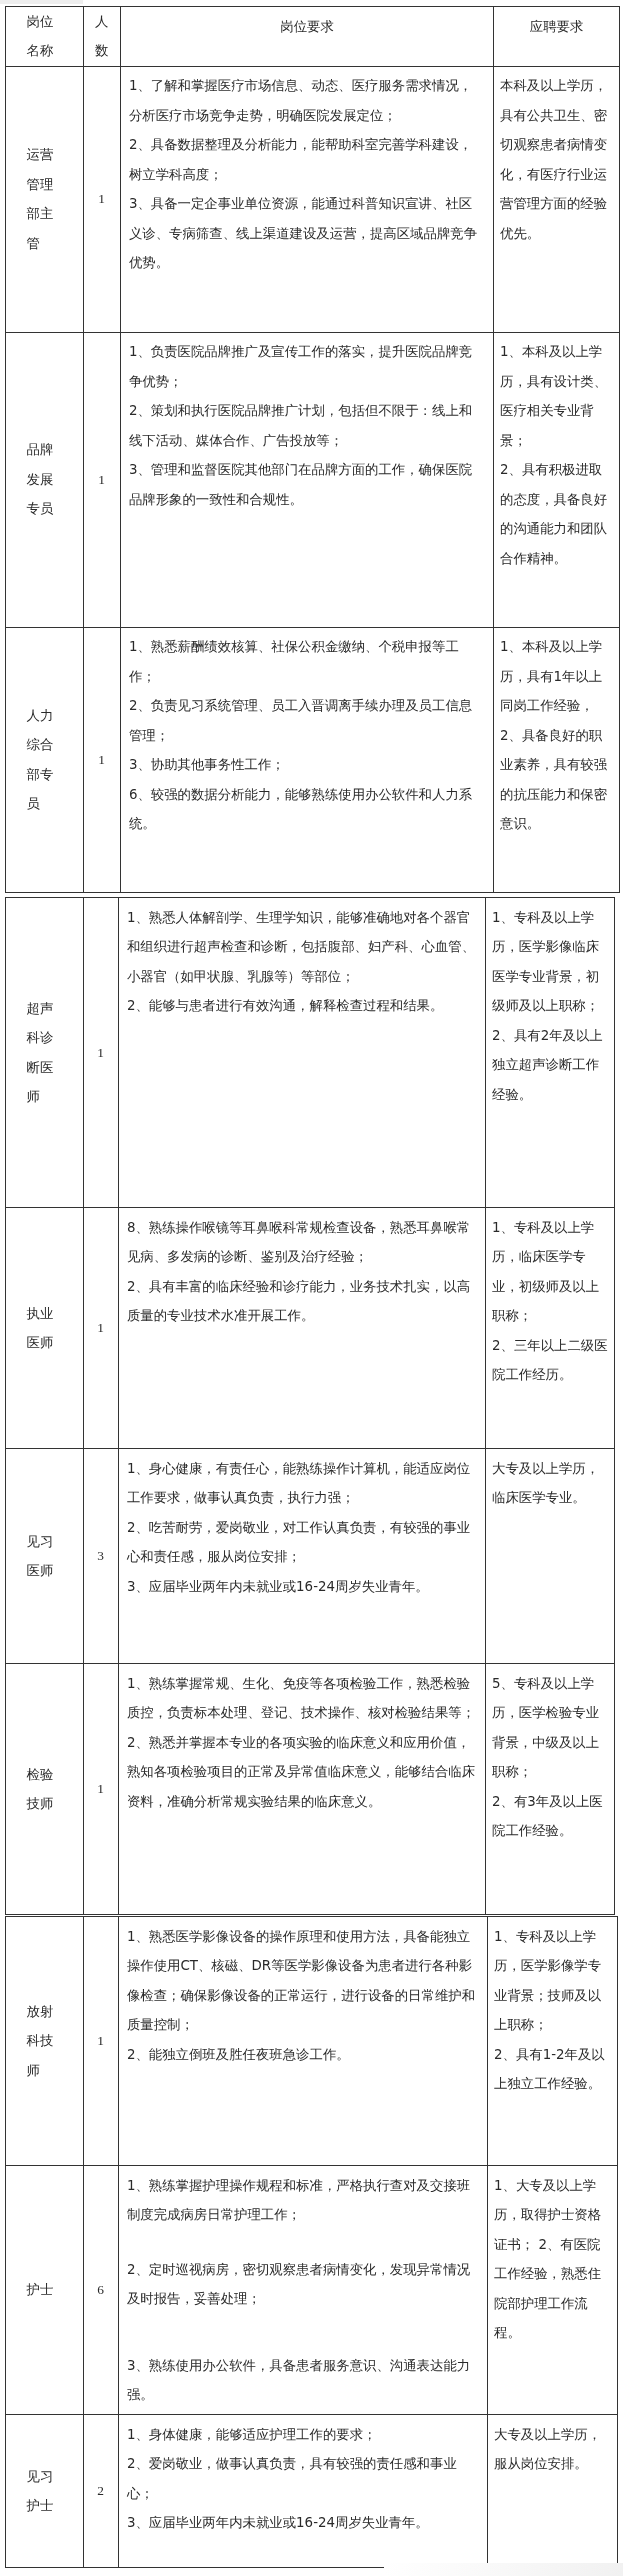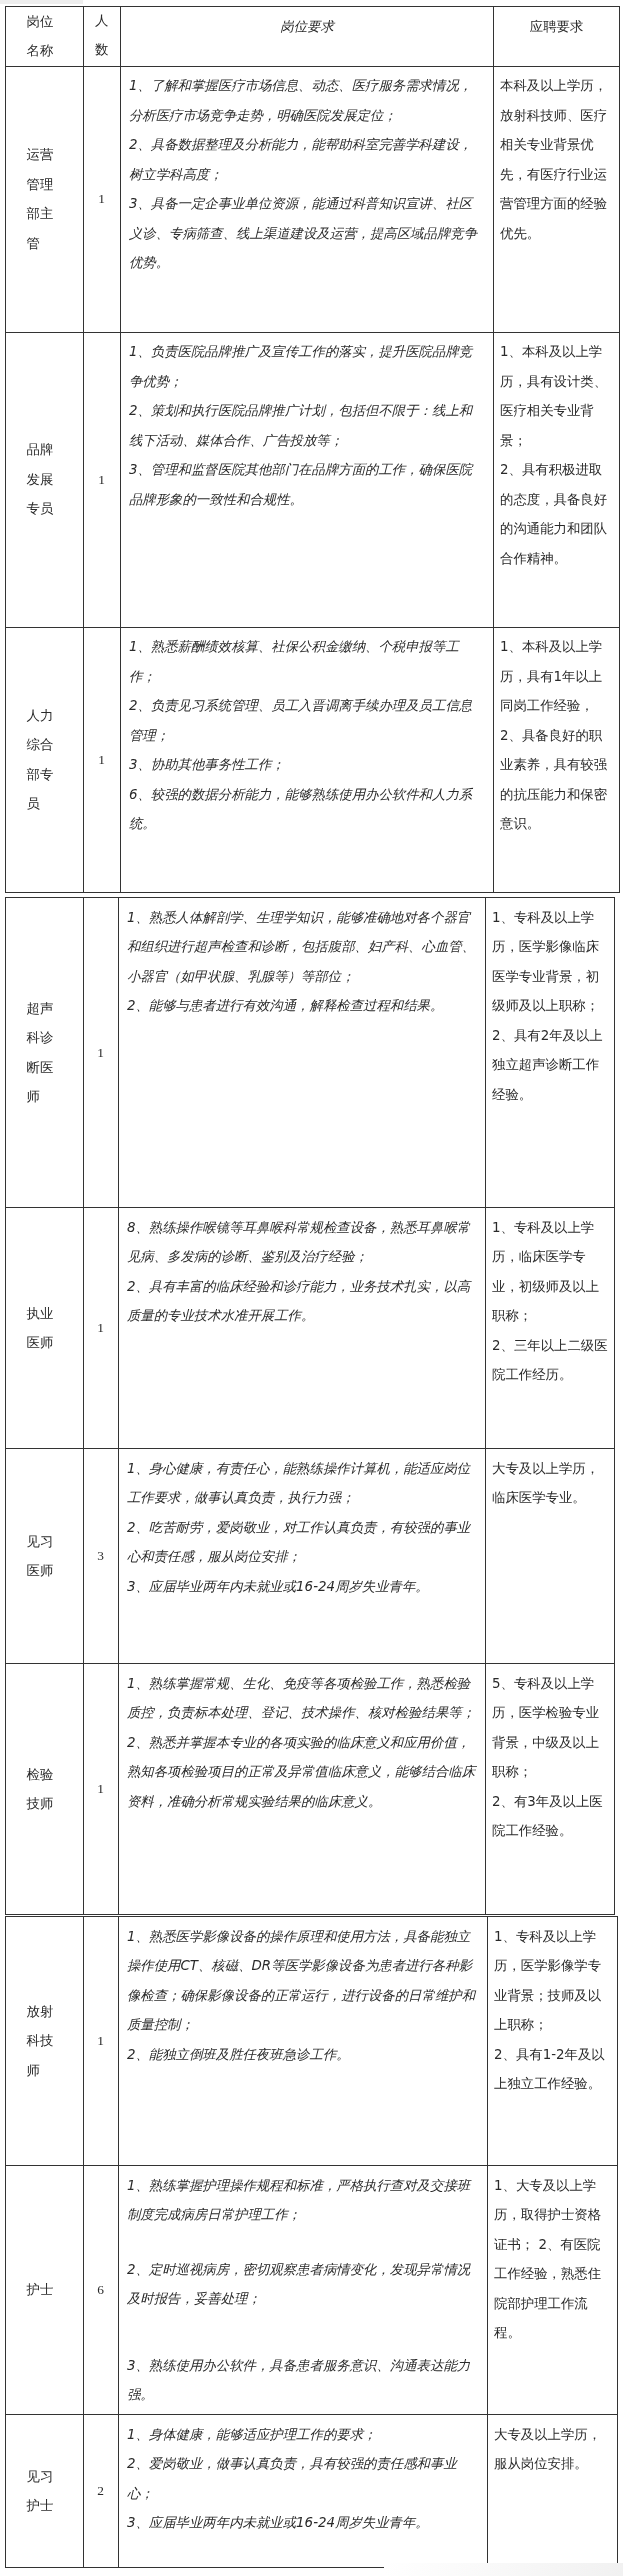--- a/index.html
+++ b/index.html
@@ -6,21 +6,21 @@
   body { width: 624px; height: 2576px; position: relative; overflow: hidden;
          font-family: "DejaVu Sans", "Liberation Sans", sans-serif; color: #2a2a2a; }
   .page { position: absolute; left: 0; top: 0; width: 624px; height: 2576px; }
   table.jobs { position: absolute; border-collapse: collapse; table-layout: fixed; }
   table.jobs td, table.jobs th {
     border: 1.4px solid #333; vertical-align: top; padding: 0;
     font-weight: normal; font-size: 13.4px; line-height: 29.5px;
   }
   .c-name { text-align: left; vertical-align: middle !important; padding: 0 21px !important; }
   .c-count { text-align: center; vertical-align: middle !important; font-family: "Liberation Serif", serif; }
-  .c-duty { padding: 4.6px 7.4px 4.6px 8.3px !important; font-style: italic; }
+  .c-duty { padding: 4.6px 7.4px 4.6px 8.3px !important; }
   .c-req { padding: 4.6px 5.5px 4.6px 6.4px !important; }
   th.c-duty, th.c-req { text-align: center; padding-top: 5.5px !important; }
   th.c-name, th.c-count { line-height: 29.5px; }
   .line { display: block; white-space: normal; }
   .t1 { left: 4.6px; top: 5.5px; width: 615px; }
   .t2 { left: 4.6px; top: 897px; width: 609px; }
   .t3 { left: 4.6px; top: 1916px; width: 612px; }
   .fade { position: absolute; left: 0; top: 0; width: 83px; height: 3.7px; background: #eee; }
   .fade2 { position: absolute; right: 0; bottom: 0; width: 240px; height: 13px;
            background: linear-gradient(90deg, #fff, #f1f1f1); }
@@ -34,35 +34,35 @@
   <table class="jobs t1">
     <colgroup>
       <col style="width:78px">
         <col style="width:37px">
         <col style="width:373px">
         <col style="width:126px">
     </colgroup>
     <tbody>
         <tr style="height:60px">
       <th class="c-name">岗位名称</th>
-      <th class="c-count" style="font-family:Liberation Mono, monospace;padding:0 7px;">人数</th>
+      <th class="c-count" style="font-family:Liberation Serif, serif;padding:0 7px;">人数</th>
       <th class="c-duty">岗位要求</th>
       <th class="c-req">应聘要求</th>
     </tr>
 
     <tr style="height:266px">
       <td class="c-name">运营管理部主管</td>
       <td class="c-count">1</td>
       <td class="c-duty">
         <span class="line">1、了解和掌握医疗市场信息、动态、医疗服务需求情况，分析医疗市场竞争走势，明确医院发展定位；</span>
         <span class="line">2、具备数据整理及分析能力，能帮助科室完善学科建设，树立学科高度；</span>
         <span class="line">3、具备一定企事业单位资源，能通过科普知识宣讲、社区义诊、专病筛查、线上渠道建设及运营，提高区域品牌竞争优势。</span>
       </td>
       <td class="c-req">
-        <span class="line">本科及以上学历，放射科技师、医疗相关专业背景优先，有医疗行业运营管理方面的经验优先。</span>
+        <span class="line">本科及以上学历，具有公共卫生、密切观察患者病情变化，有医疗行业运营管理方面的经验优先。</span>
       </td>
     </tr>
 
     <tr style="height:295px">
       <td class="c-name">品牌发展专员</td>
       <td class="c-count">1</td>
       <td class="c-duty">
         <span class="line">1、负责医院品牌推广及宣传工作的落实，提升医院品牌竞争优势；</span>
         <span class="line">2、策划和执行医院品牌推广计划，包括但不限于：线上和线下活动、媒体合作、广告投放等；</span>
         <span class="line">3、管理和监督医院其他部门在品牌方面的工作，确保医院品牌形象的一致性和合规性。</span>

